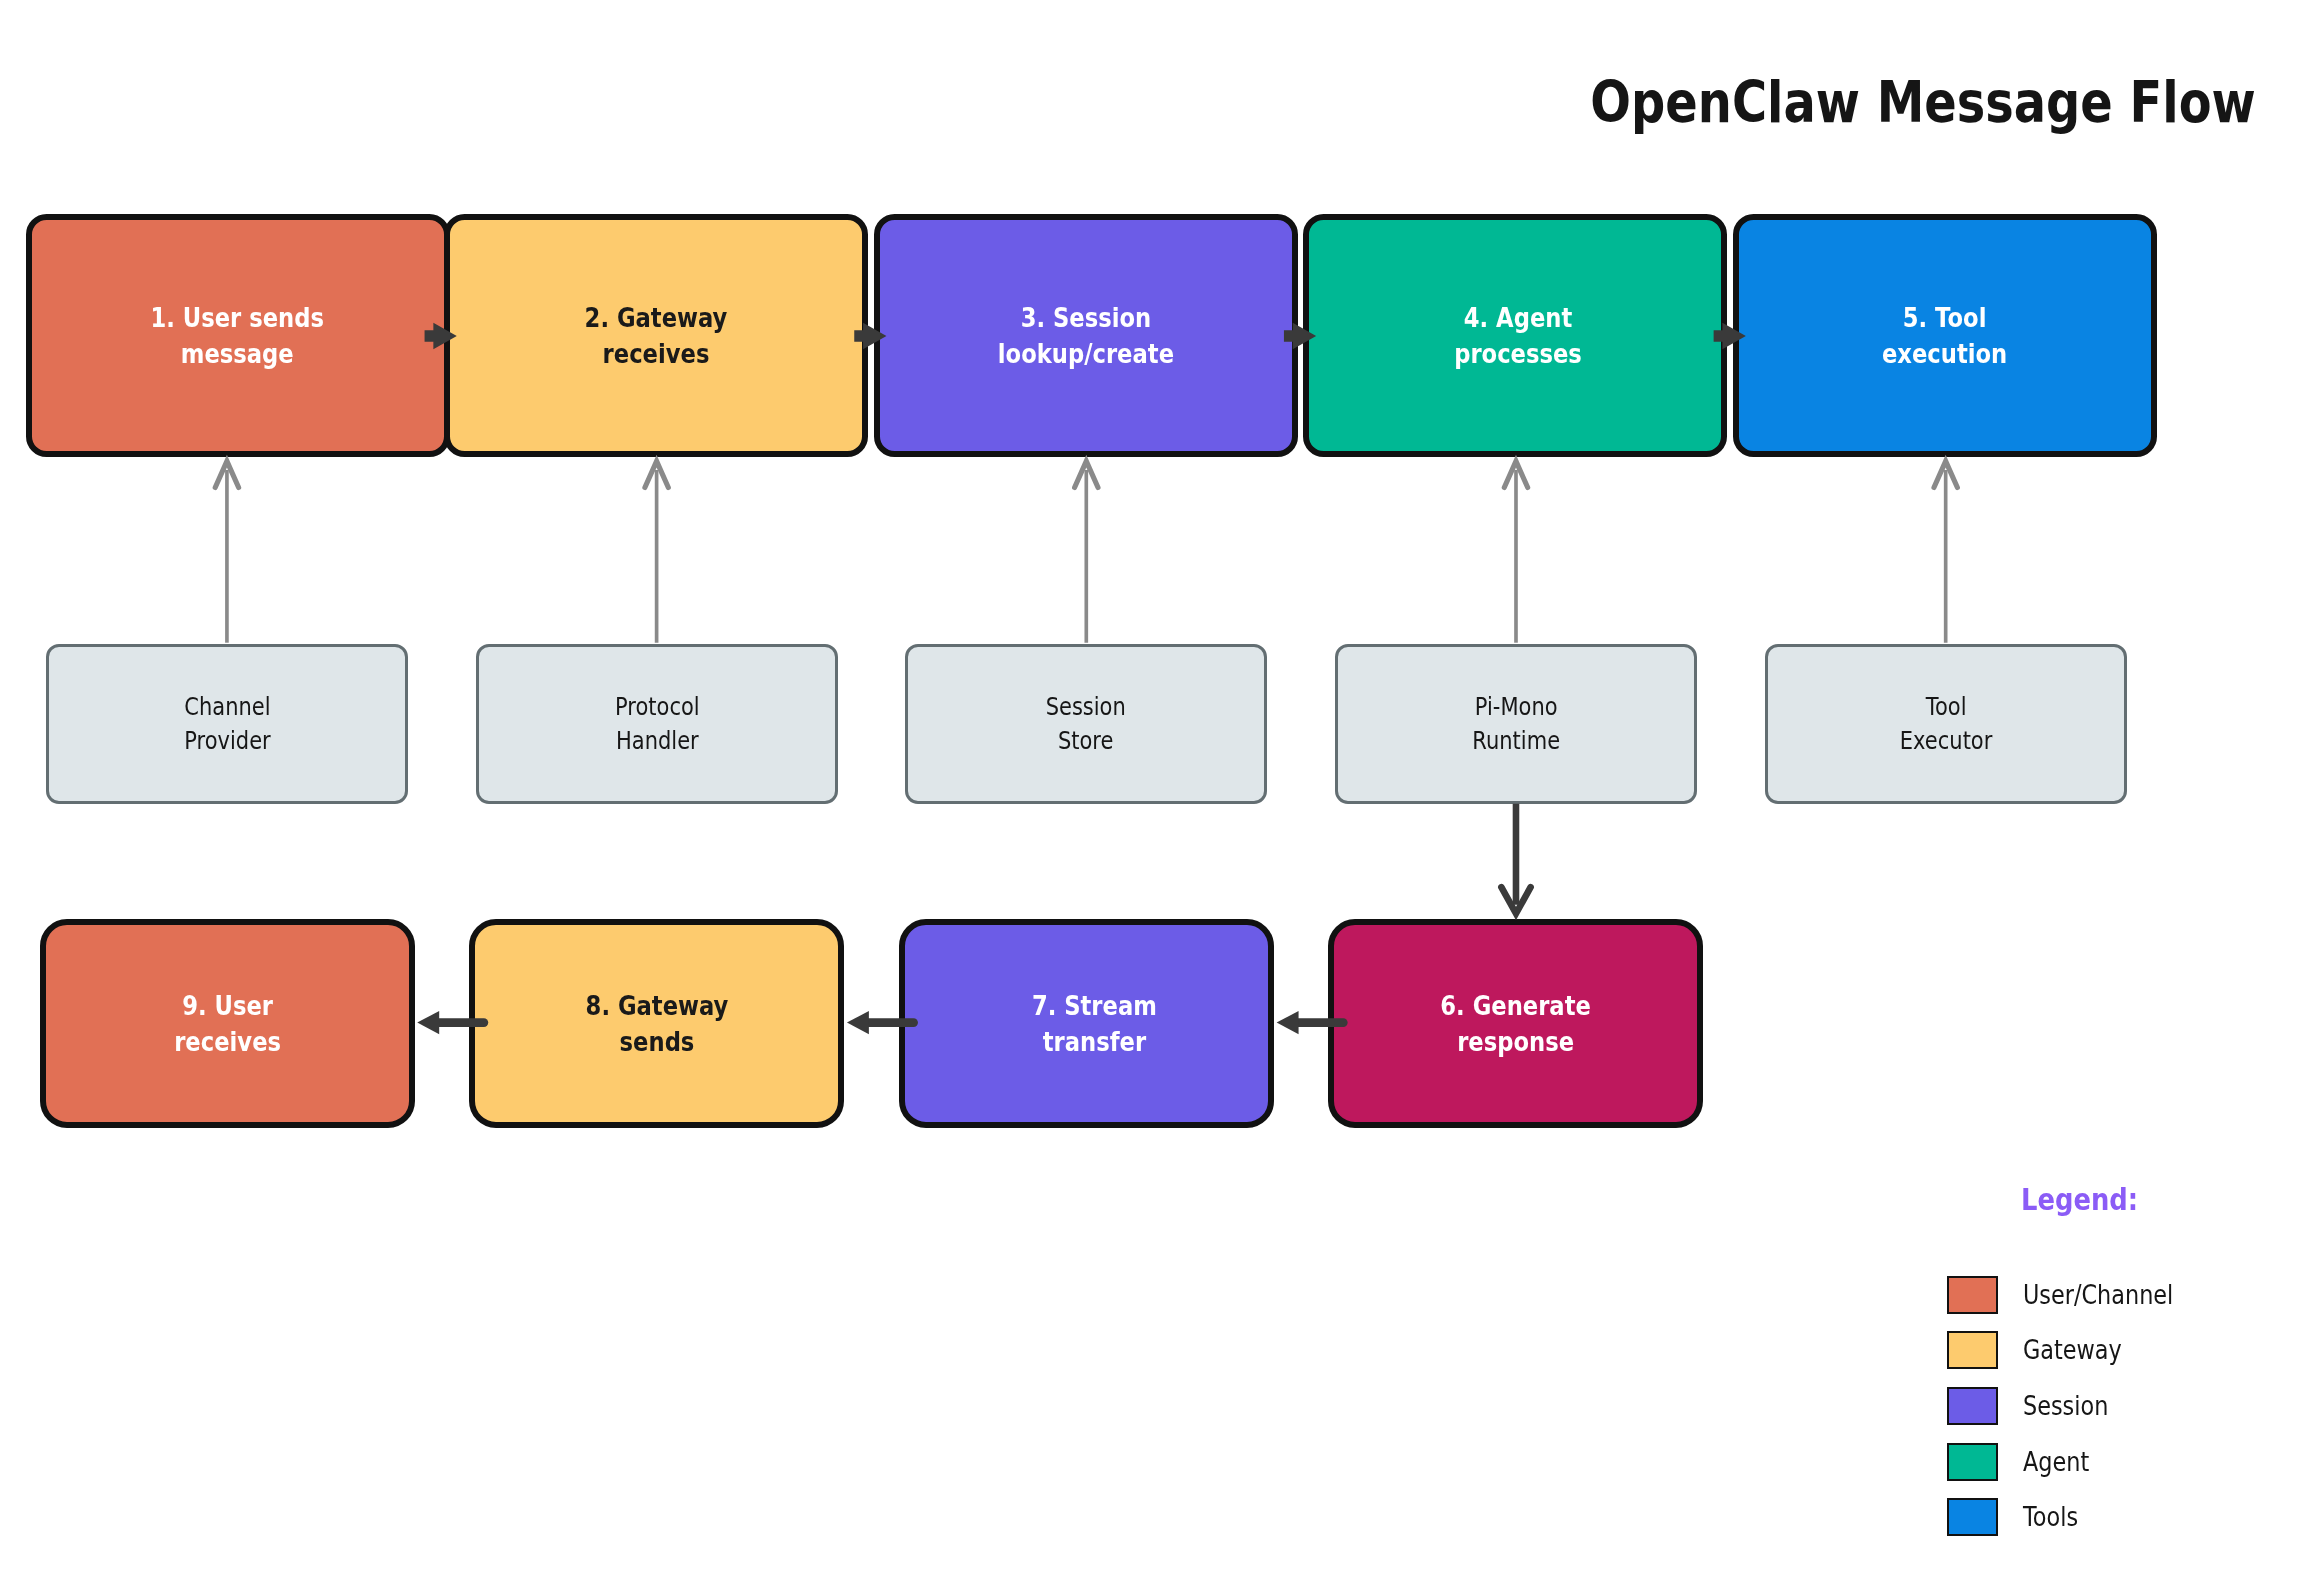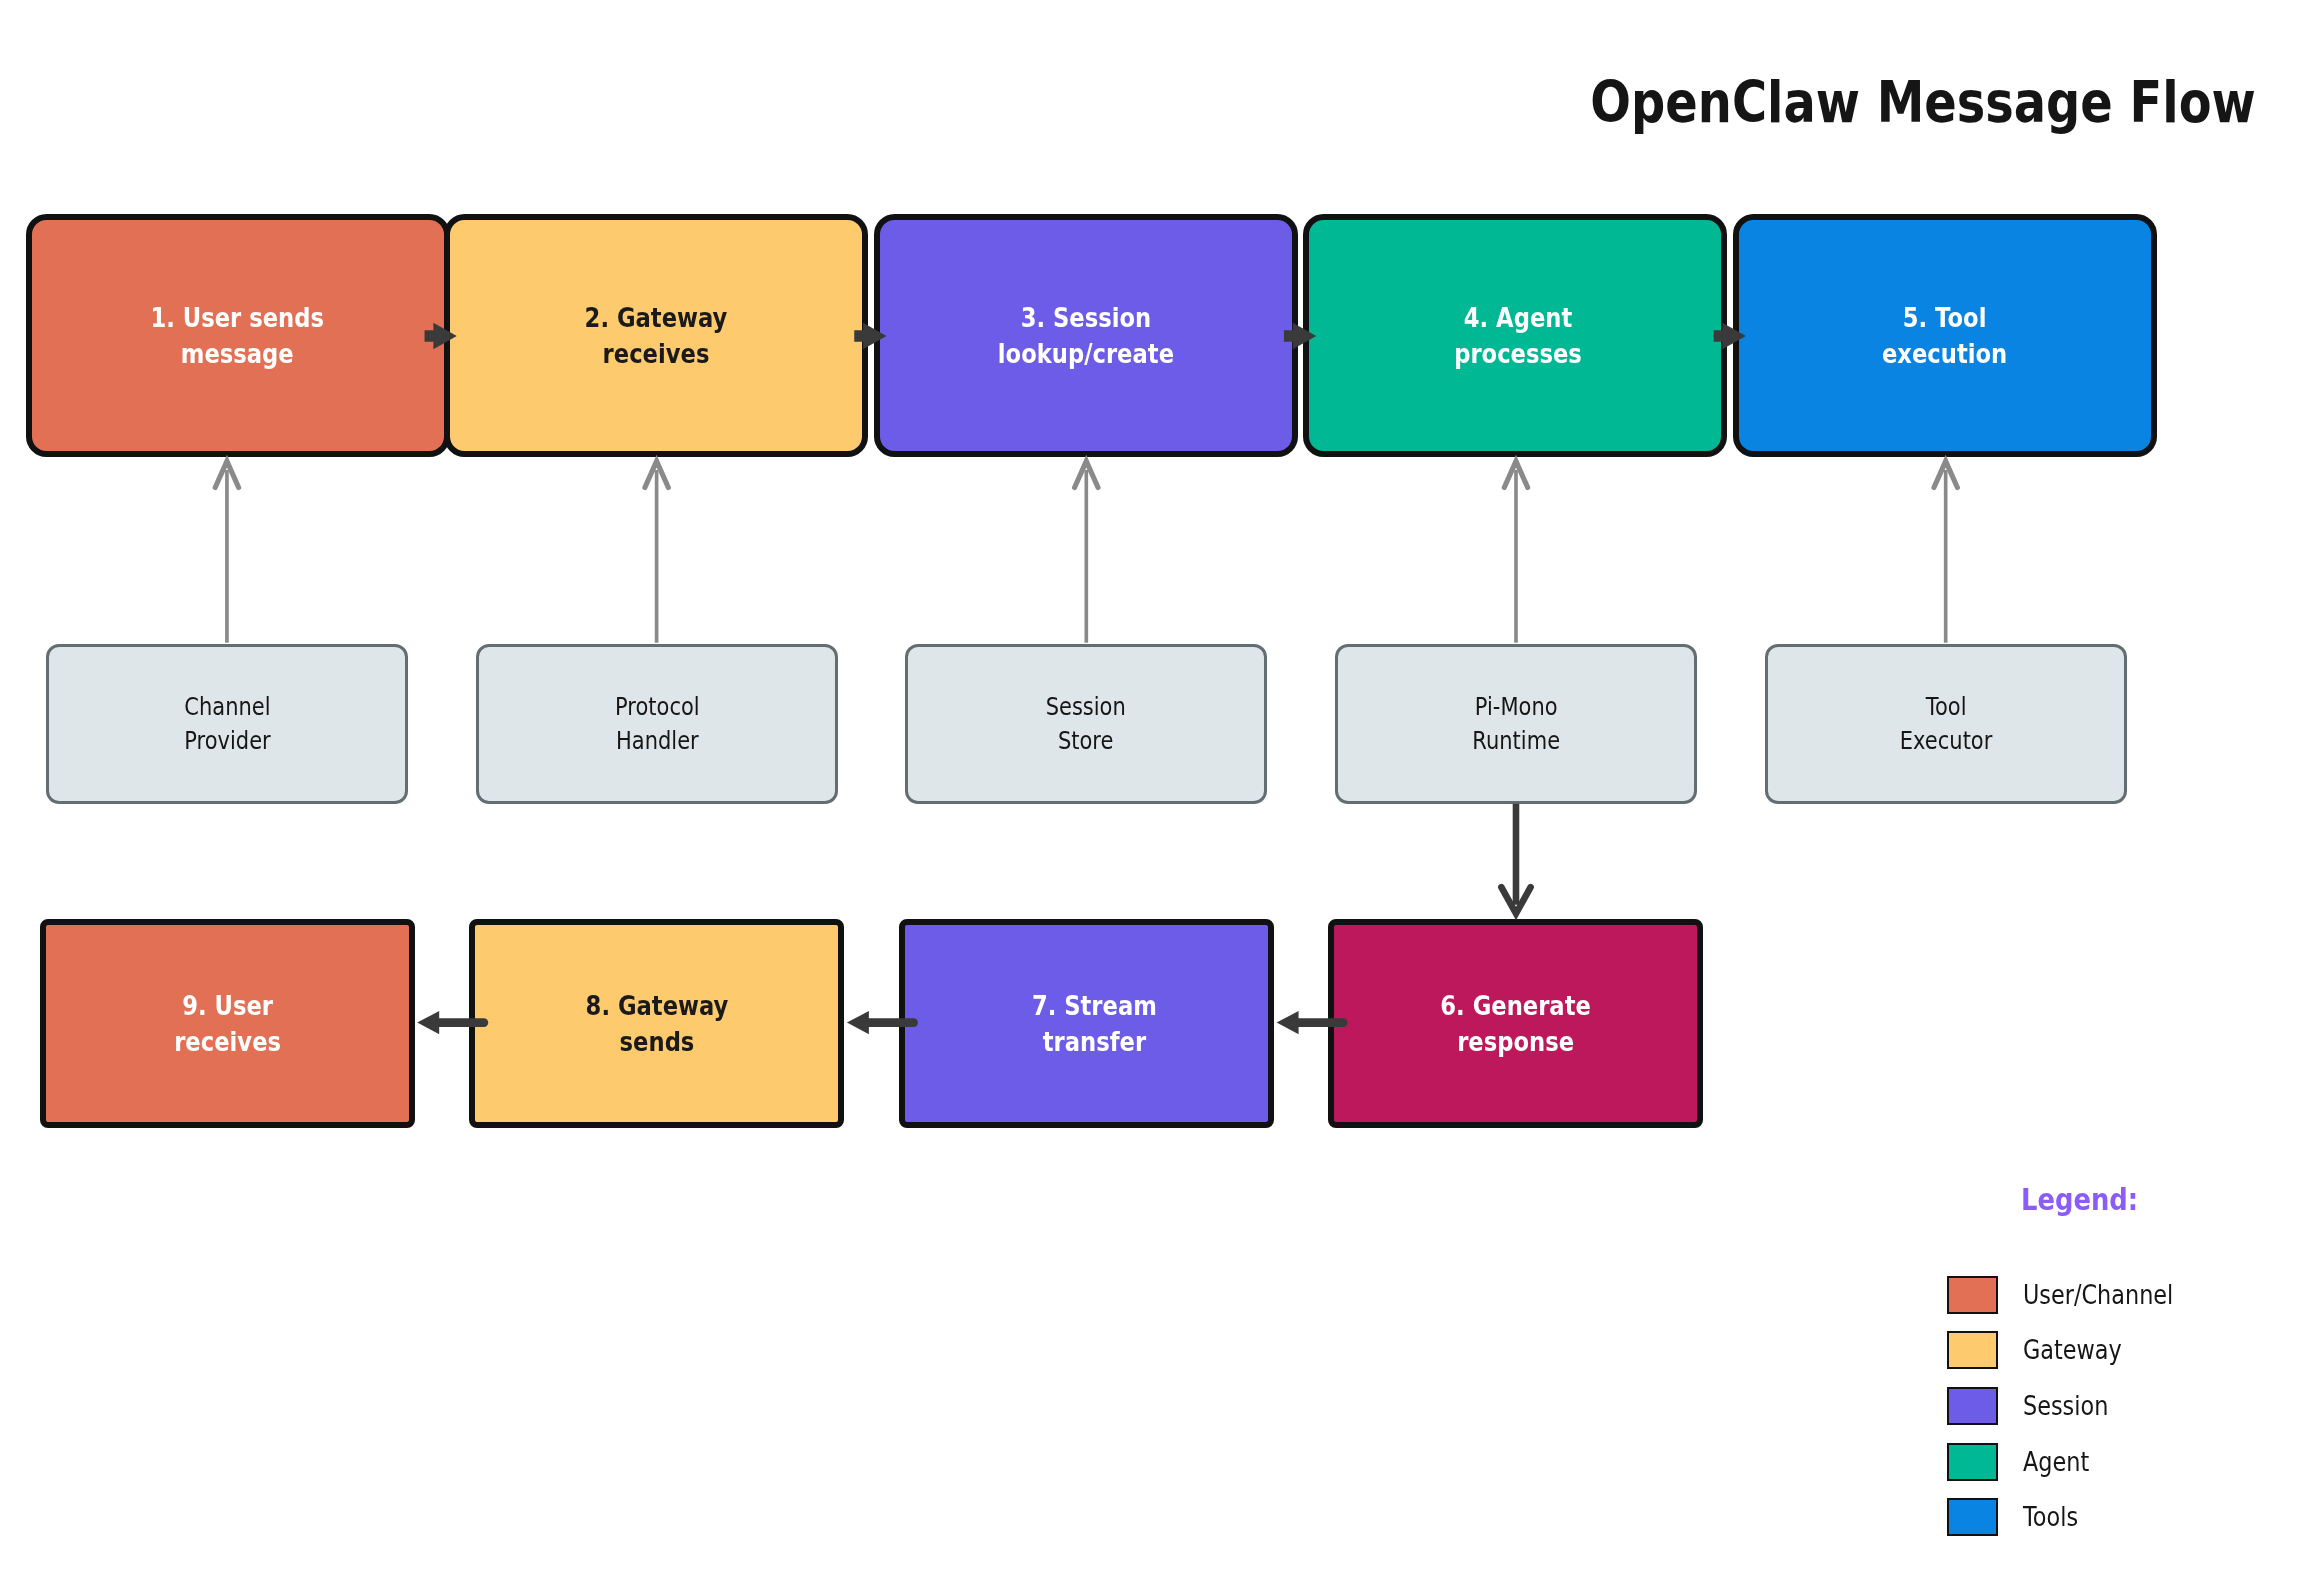--- a/index.html
+++ b/index.html
@@ -50,21 +50,21 @@
   .t0{left:14.6px;margin-left:11px;}  .t1{left:444px;} .t2{left:874px;} .t3{left:1303px;padding-left:7px;} .t4{left:1733px;}
   .trow{top:214px;width:424px;height:243px;}
 
   
   .c0{left:46px;} .c1{left:476px;} .c2{left:905px;} .c3{left:1335px;} .c4{left:1765px;}
   .crow{top:644px;width:362px;height:160px;}
 
   
   .b0{left:40px;} .b1{left:469px;} .b2{left:899px;padding-left:16px;} .b3{left:1328px;}
   .brow{top:919px;width:375px;height:209px;}
-  .brow.flow-box{border-radius:8px;}
+  .brow.flow-box{border-radius:27px;}
 
   #arrow-layer{position:absolute;left:0;top:0;width:2319px;height:1587px;pointer-events:none;}
 
   .legend{position:absolute;left:1932px;top:1182px;width:381px;height:381px;}
   .legend-title{
     position:absolute;left:89px;top:0;
     font-size:30px;font-weight:bold;color:#8b5cf6;white-space:nowrap;
   }
   .legend-item{position:absolute;left:0;width:381px;height:38px;}
   .li0{top:94px;} .li1{top:149px;} .li2{top:205px;} .li3{top:261px;} .li4{top:316px;}

